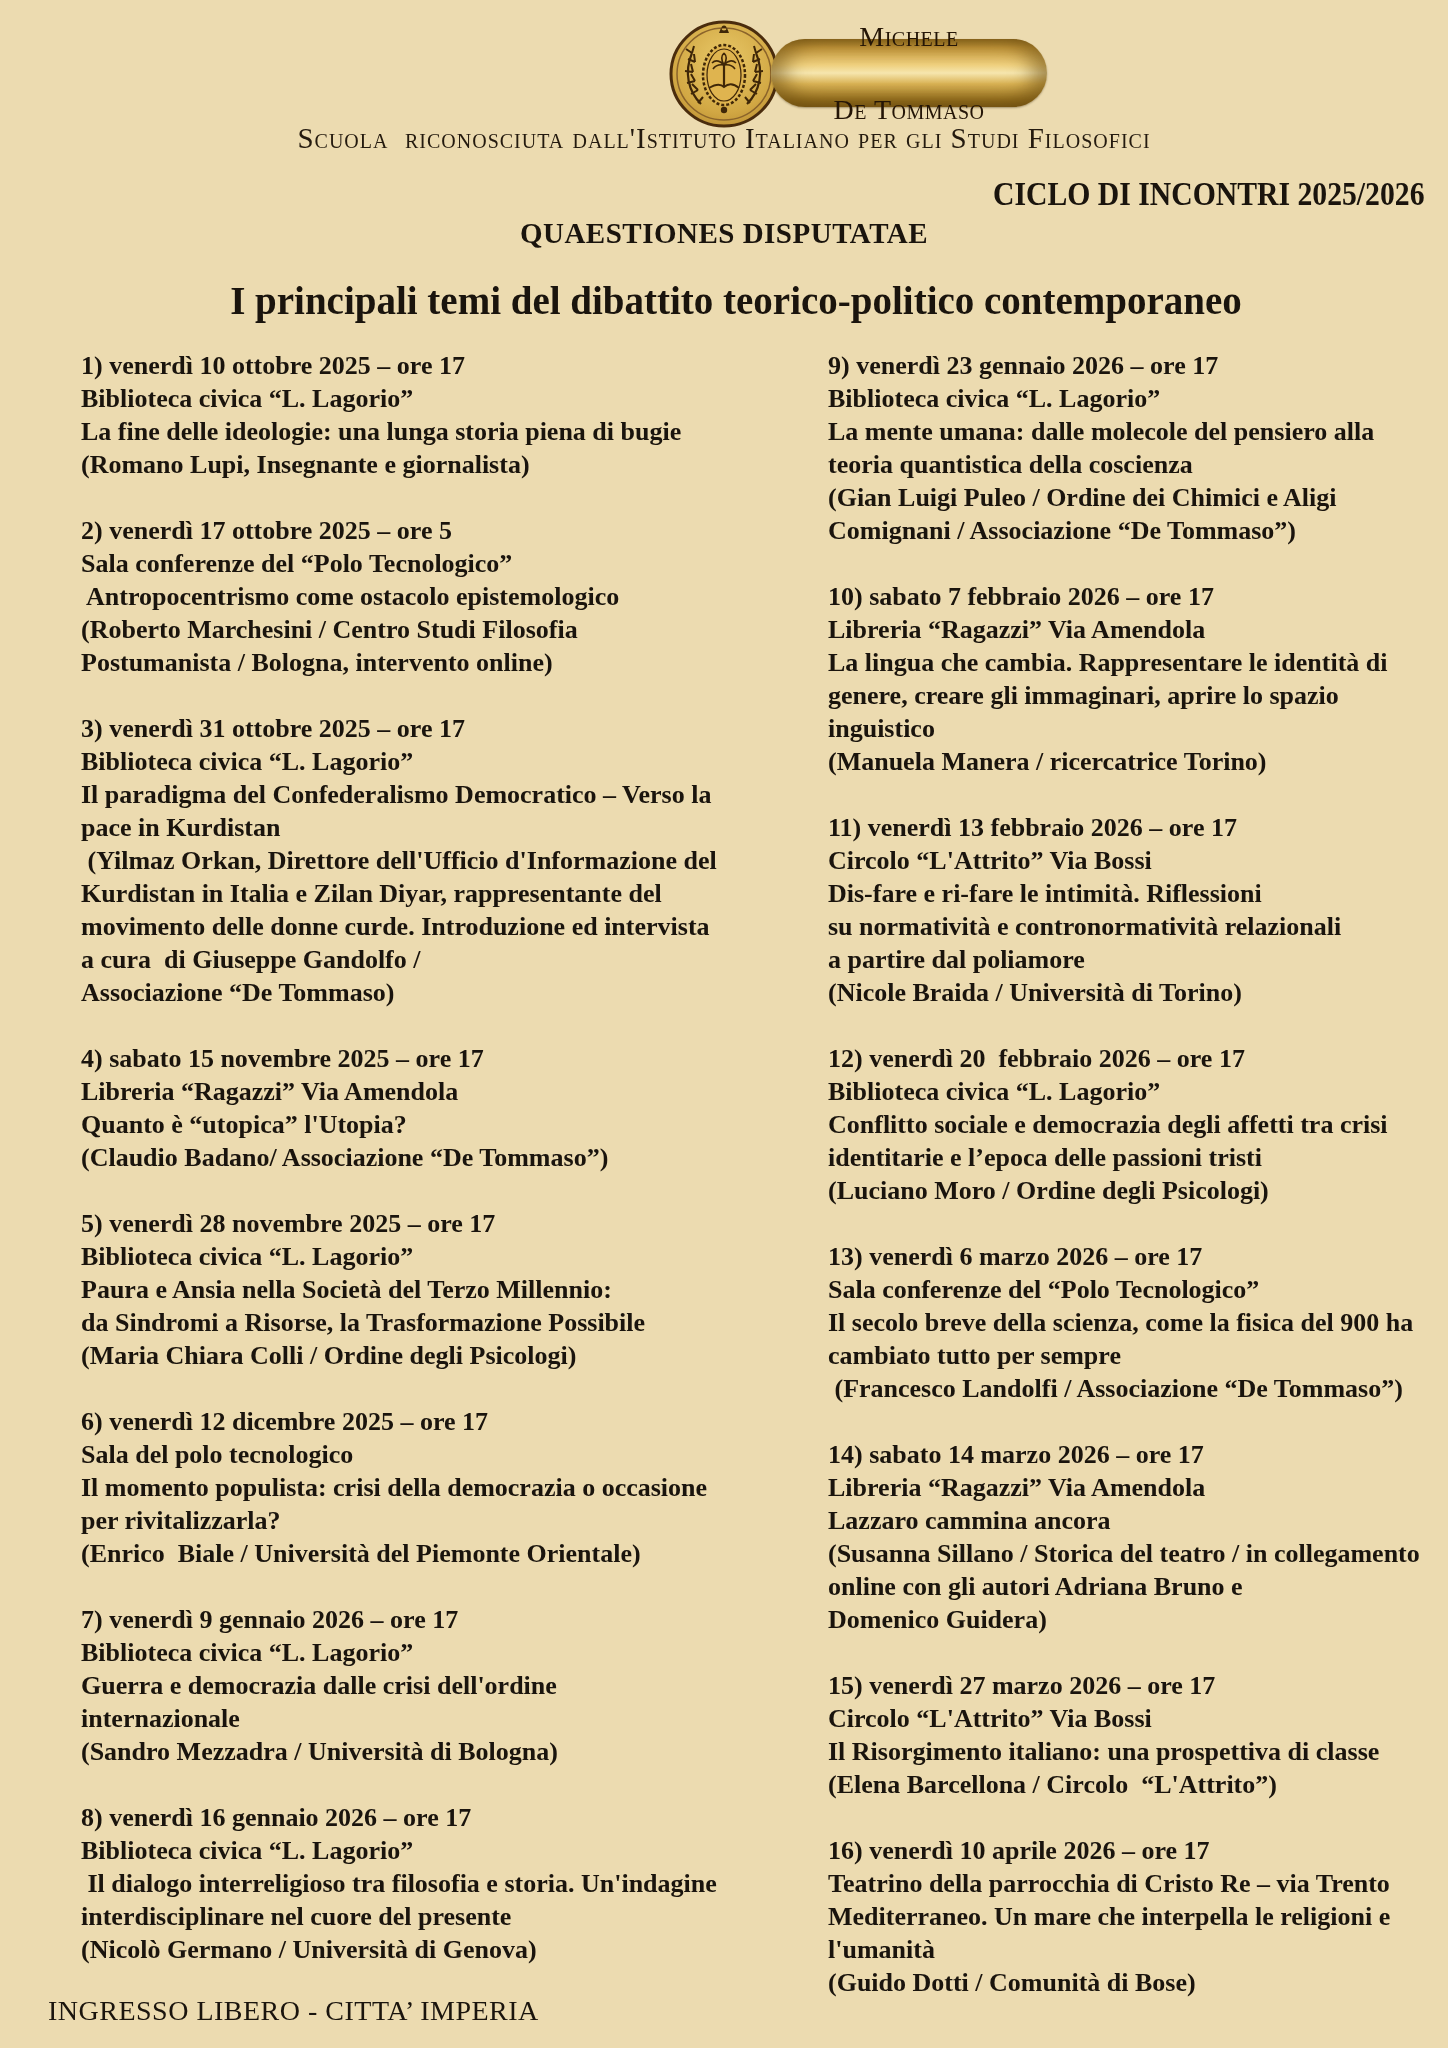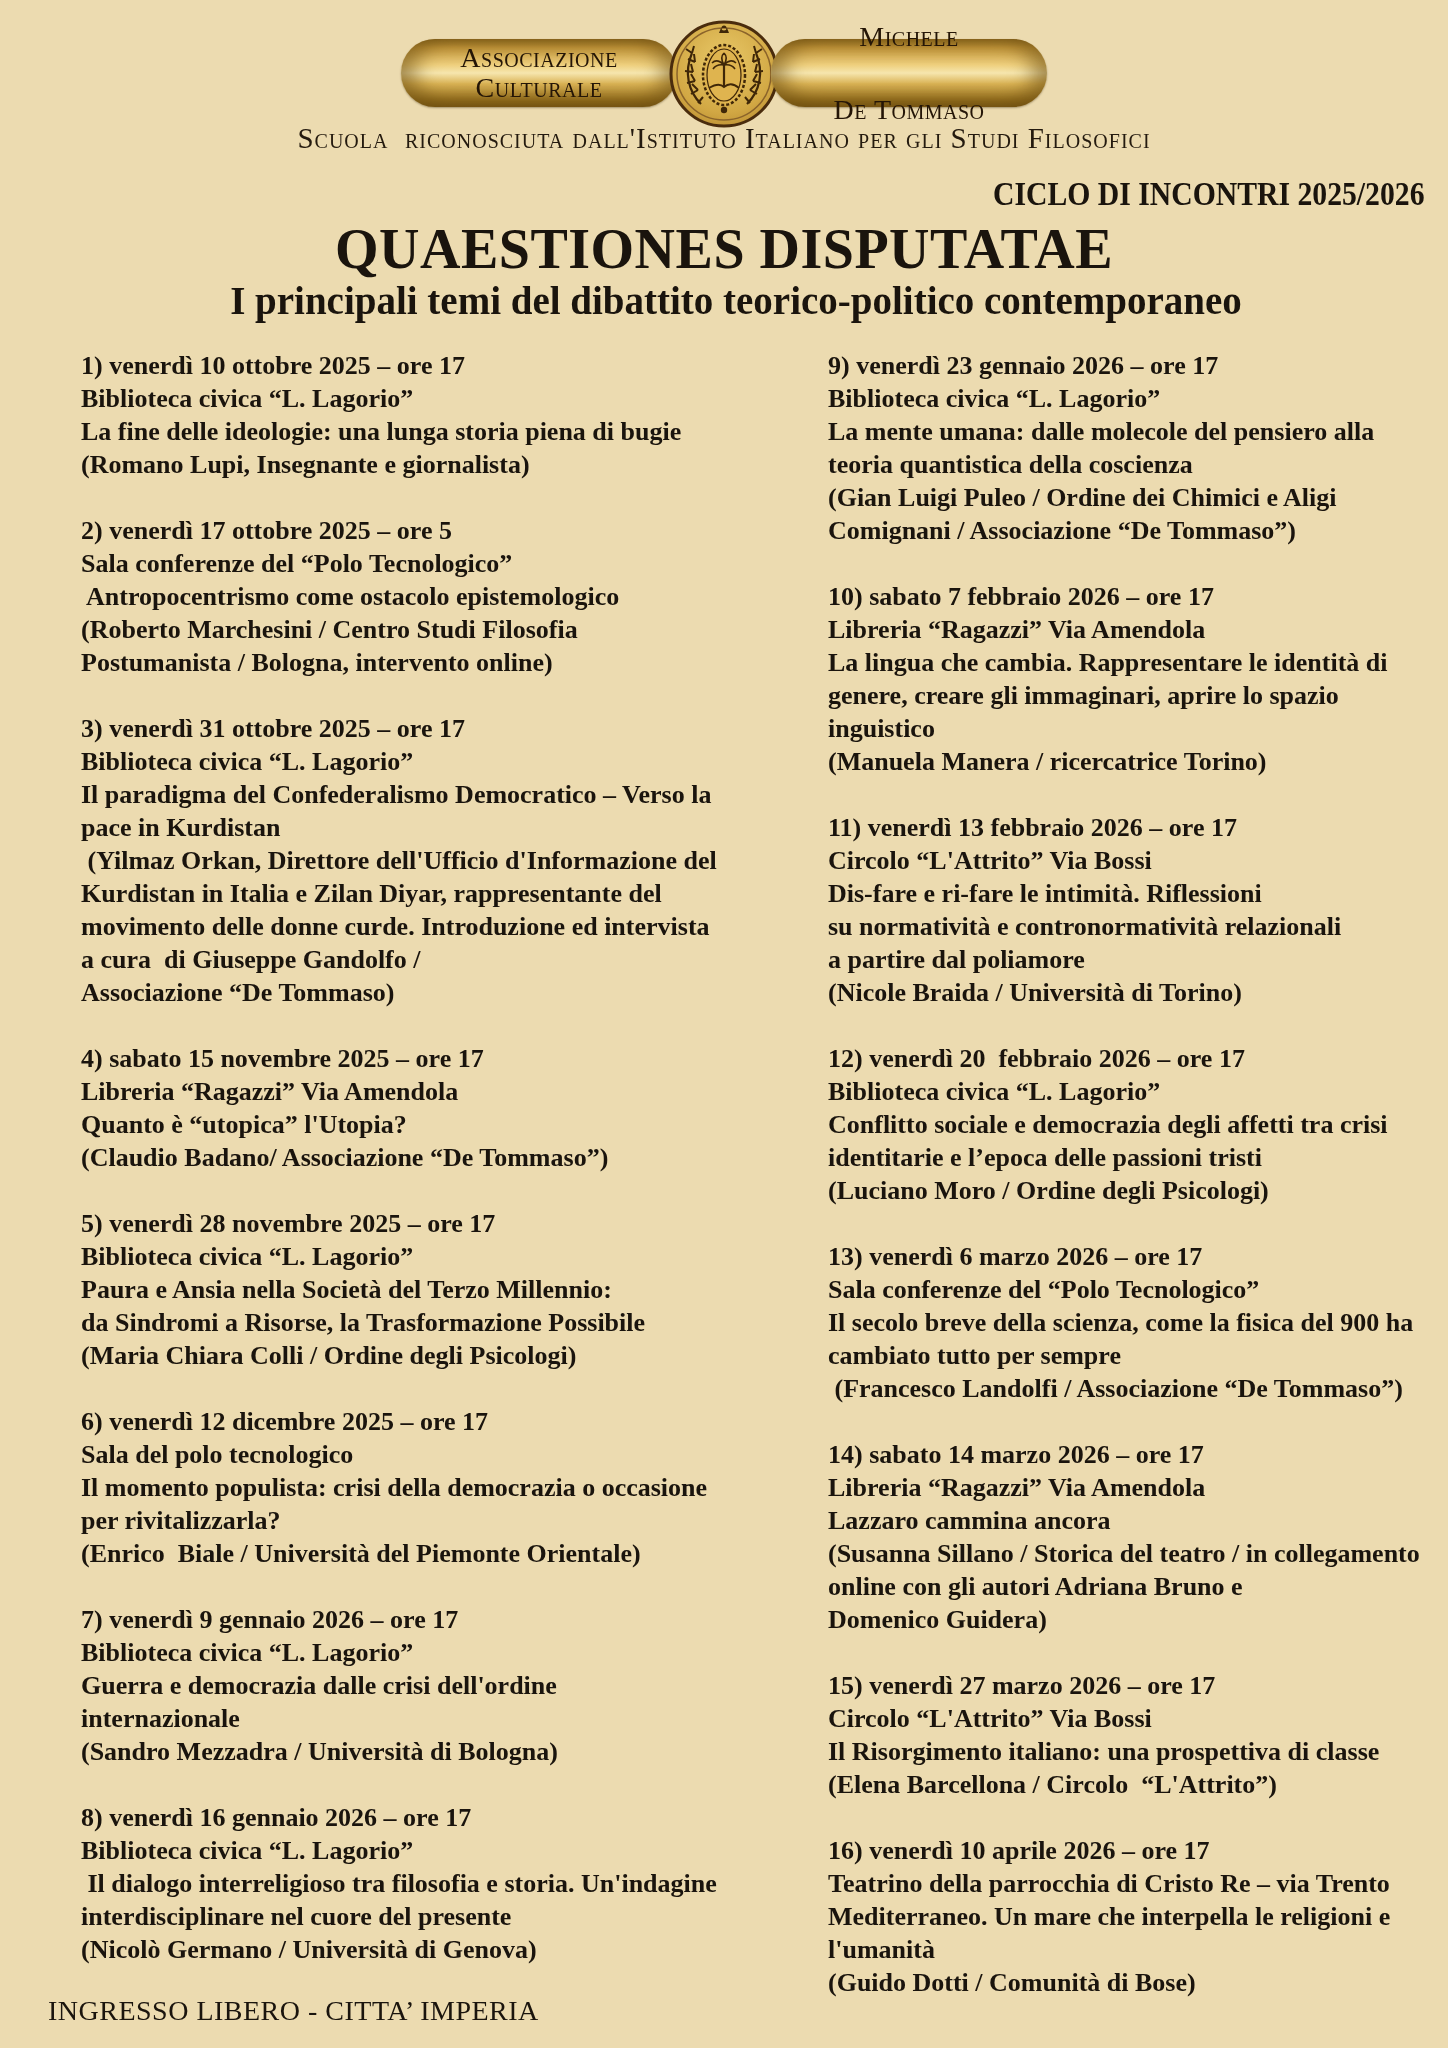--- a/index.html
+++ b/index.html
@@ -41,21 +41,21 @@
   }
   .series-line {
     position: absolute; top: 176px; left: 0; width: 100%;
     text-align: right; font-weight: bold; font-size: 33px;
     white-space: pre;
     text-decoration: underline;
   }
   .series-line .condensed { display: inline-block; transform: scaleX(.9); transform-origin: center; }
   .main-title {
     position: absolute; top: 217px; left: 0; width: 100%; margin: 0;
-    text-align: center; font-weight: bold; font-size: 56px;
+    text-align: center; font-weight: bold; font-size: 29px;
     letter-spacing: 0.5px; white-space: pre;
   }
   .subtitle {
     position: absolute; top: 266px; left: 0; width: 100%; margin: 12px;
     text-align: center; font-weight: bold; font-size: 39px;
     white-space: pre;
   }
   .columns {
     position: absolute; top: 349px; left: 48px; width: 1382px;
     display: flex; align-items: flex-start; margin-left: 33px;
@@ -72,24 +72,20 @@
   .footer-line {
     position: absolute; top: 1995px; left: 48px;
     font-weight: normal; font-size: 28px; white-space: pre;
     letter-spacing: 0.5px;
   }
 </style>
 </head>
 <body>
 
 <div class="banner">
-  <div class="bar bar-left">
-    <span class="bar-line">Associazione</span>
-    <span class="bar-line">Culturale</span>
-  </div>
 
   <svg class="medallion" viewBox="0 0 110 108" xmlns="http://www.w3.org/2000/svg">
     <defs>
       <radialGradient id="mg" cx="50%" cy="38%" r="75%">
         <stop offset="0%" stop-color="#e9c969"></stop>
         <stop offset="65%" stop-color="#d2a844"></stop>
         <stop offset="100%" stop-color="#b2852b"></stop>
       </radialGradient>
     </defs>
     <ellipse cx="55" cy="54" rx="53" ry="52" fill="url(#mg)" stroke="#4a2c0d" stroke-width="3"></ellipse>

